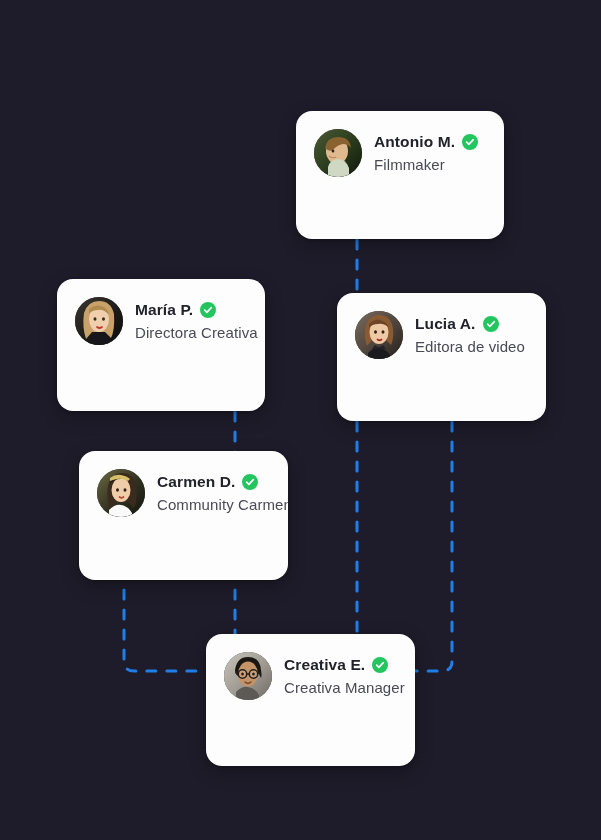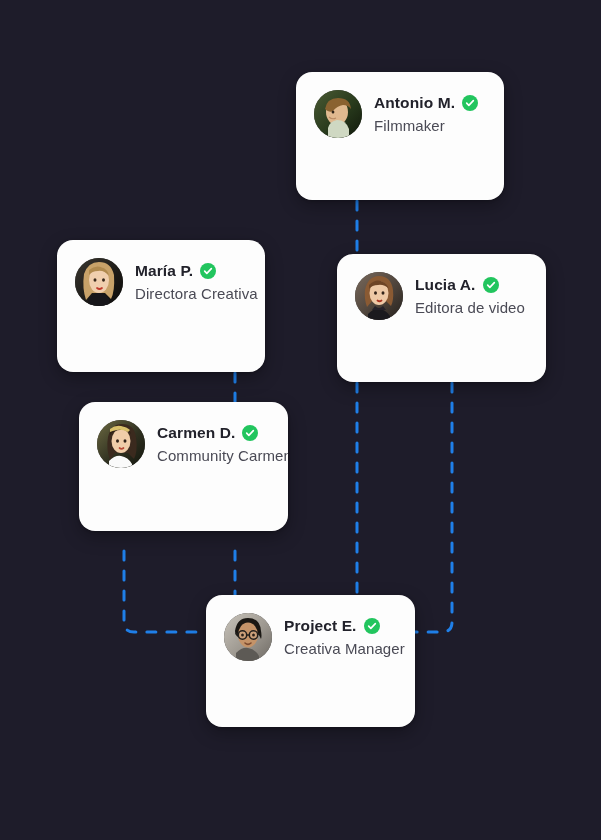--- a/index.html
+++ b/index.html
@@ -14,20 +14,21 @@
     background: #1E1C2A;
     font-family: "Liberation Sans", sans-serif;
     position: relative;
   }
 
   #org-canvas {
     position: absolute;
     inset: 0;
     width: 601px;
     height: 748px;
+    margin-top: 39px;
   }
 
   #connector-layer {
     position: absolute;
     left: 0;
     top: 0;
     width: 601px;
     height: 840px;
     pointer-events: none;
   }
@@ -96,21 +97,21 @@
     color: #4A4A55;
     margin-top: 4px;
     white-space: nowrap;
     letter-spacing: 0.1px;
   }
 
   
   #card-antonio { left: 296px; top: 72px;  width: 208px; height: 128px; }
   #card-maria   { left: 57px;  top: 240px; width: 208px; height: 132px; }
   #card-lucia   { left: 337px; top: 254px; width: 209px; height: 128px; }
-  #card-carmen  { left: 79px;  top: 402px; width: 209px; height: 129px; }
+  #card-carmen  { left: 79px;  top: 412px; width: 209px; height: 129px; }
   #card-gonzalo { left: 206px; top: 595px; width: 209px; height: 132px; }
 </style>
 </head>
 <body>
 
 <div id="org-canvas">
 
   <svg id="connector-layer" viewBox="0 0 601 840" width="601" height="840" fill="none">
     <g stroke="#1F7FE8" stroke-width="3" stroke-linecap="round" stroke-dasharray="9 11" fill="none">
 
@@ -290,21 +291,21 @@
             <path d="M14.3 21.2 L11.5 20.5"></path>
             <path d="M33.7 21.2 L36.4 20.5"></path>
           </g>
           <ellipse cx="18.5" cy="22" rx="1.4" ry="1.5" fill="#2a2019"></ellipse>
           <ellipse cx="29.5" cy="22" rx="1.4" ry="1.5" fill="#2a2019"></ellipse>
           <path d="M21 30 q3 2.6 6 0" stroke="#7b4a2e" stroke-width="1.6" fill="none" stroke-linecap="round"></path>
         </svg>
       </div>
       <div class="card-text">
         <div class="name-row">
-          <span class="person-name">Project E.</span>
+          <span class="person-name">Creativa E.</span>
           <span class="verified-badge">
             <svg viewBox="0 0 12 12" xmlns="http://www.w3.org/2000/svg">
               <path d="M2 6.2 L4.6 8.8 L10 3.2" stroke="#FFFFFF" stroke-width="2" stroke-linecap="round" stroke-linejoin="round" fill="none"></path>
             </svg>
           </span>
         </div>
         <div class="person-role">Creativa Manager</div>
       </div>
     </div>
   </div>

